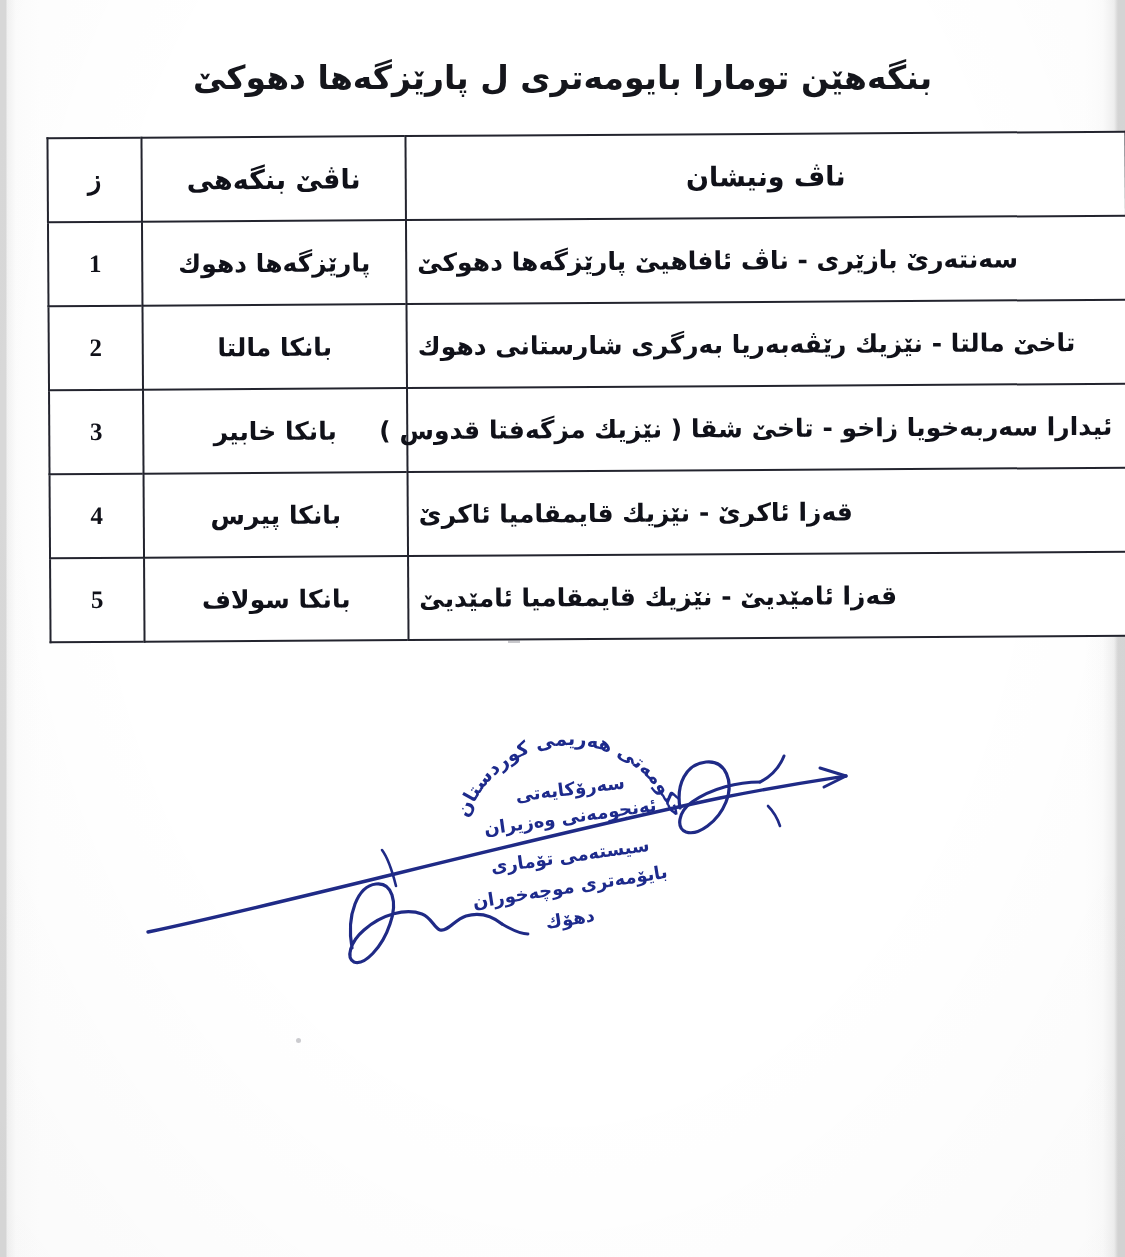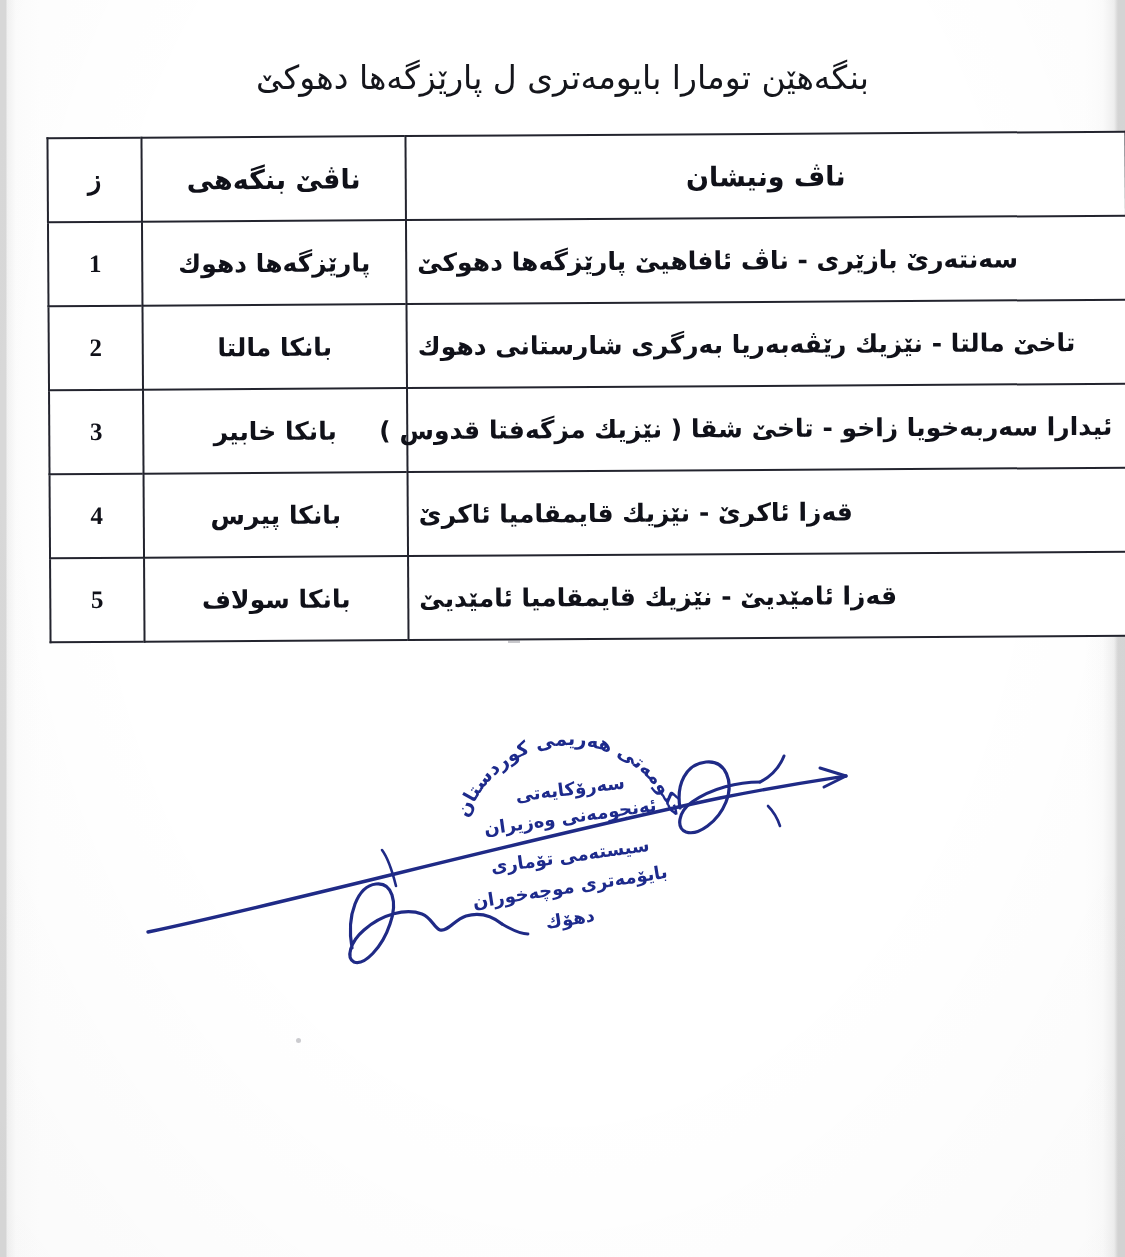--- a/index.html
+++ b/index.html
@@ -36,21 +36,21 @@
   }
 
   
   #doc-title {
     position: absolute;
     top: 58px;
     left: 0;
     width: 1125px;
     text-align: center;
     font-size: 33px;
-    font-weight: 400;
+    font-weight: 700;
     color: #15161c;
     letter-spacing: 0.2px;
     direction: rtl;
     white-space: nowrap;
   }
 
   
   #data-table {
     position: absolute;
     top: 134px;

